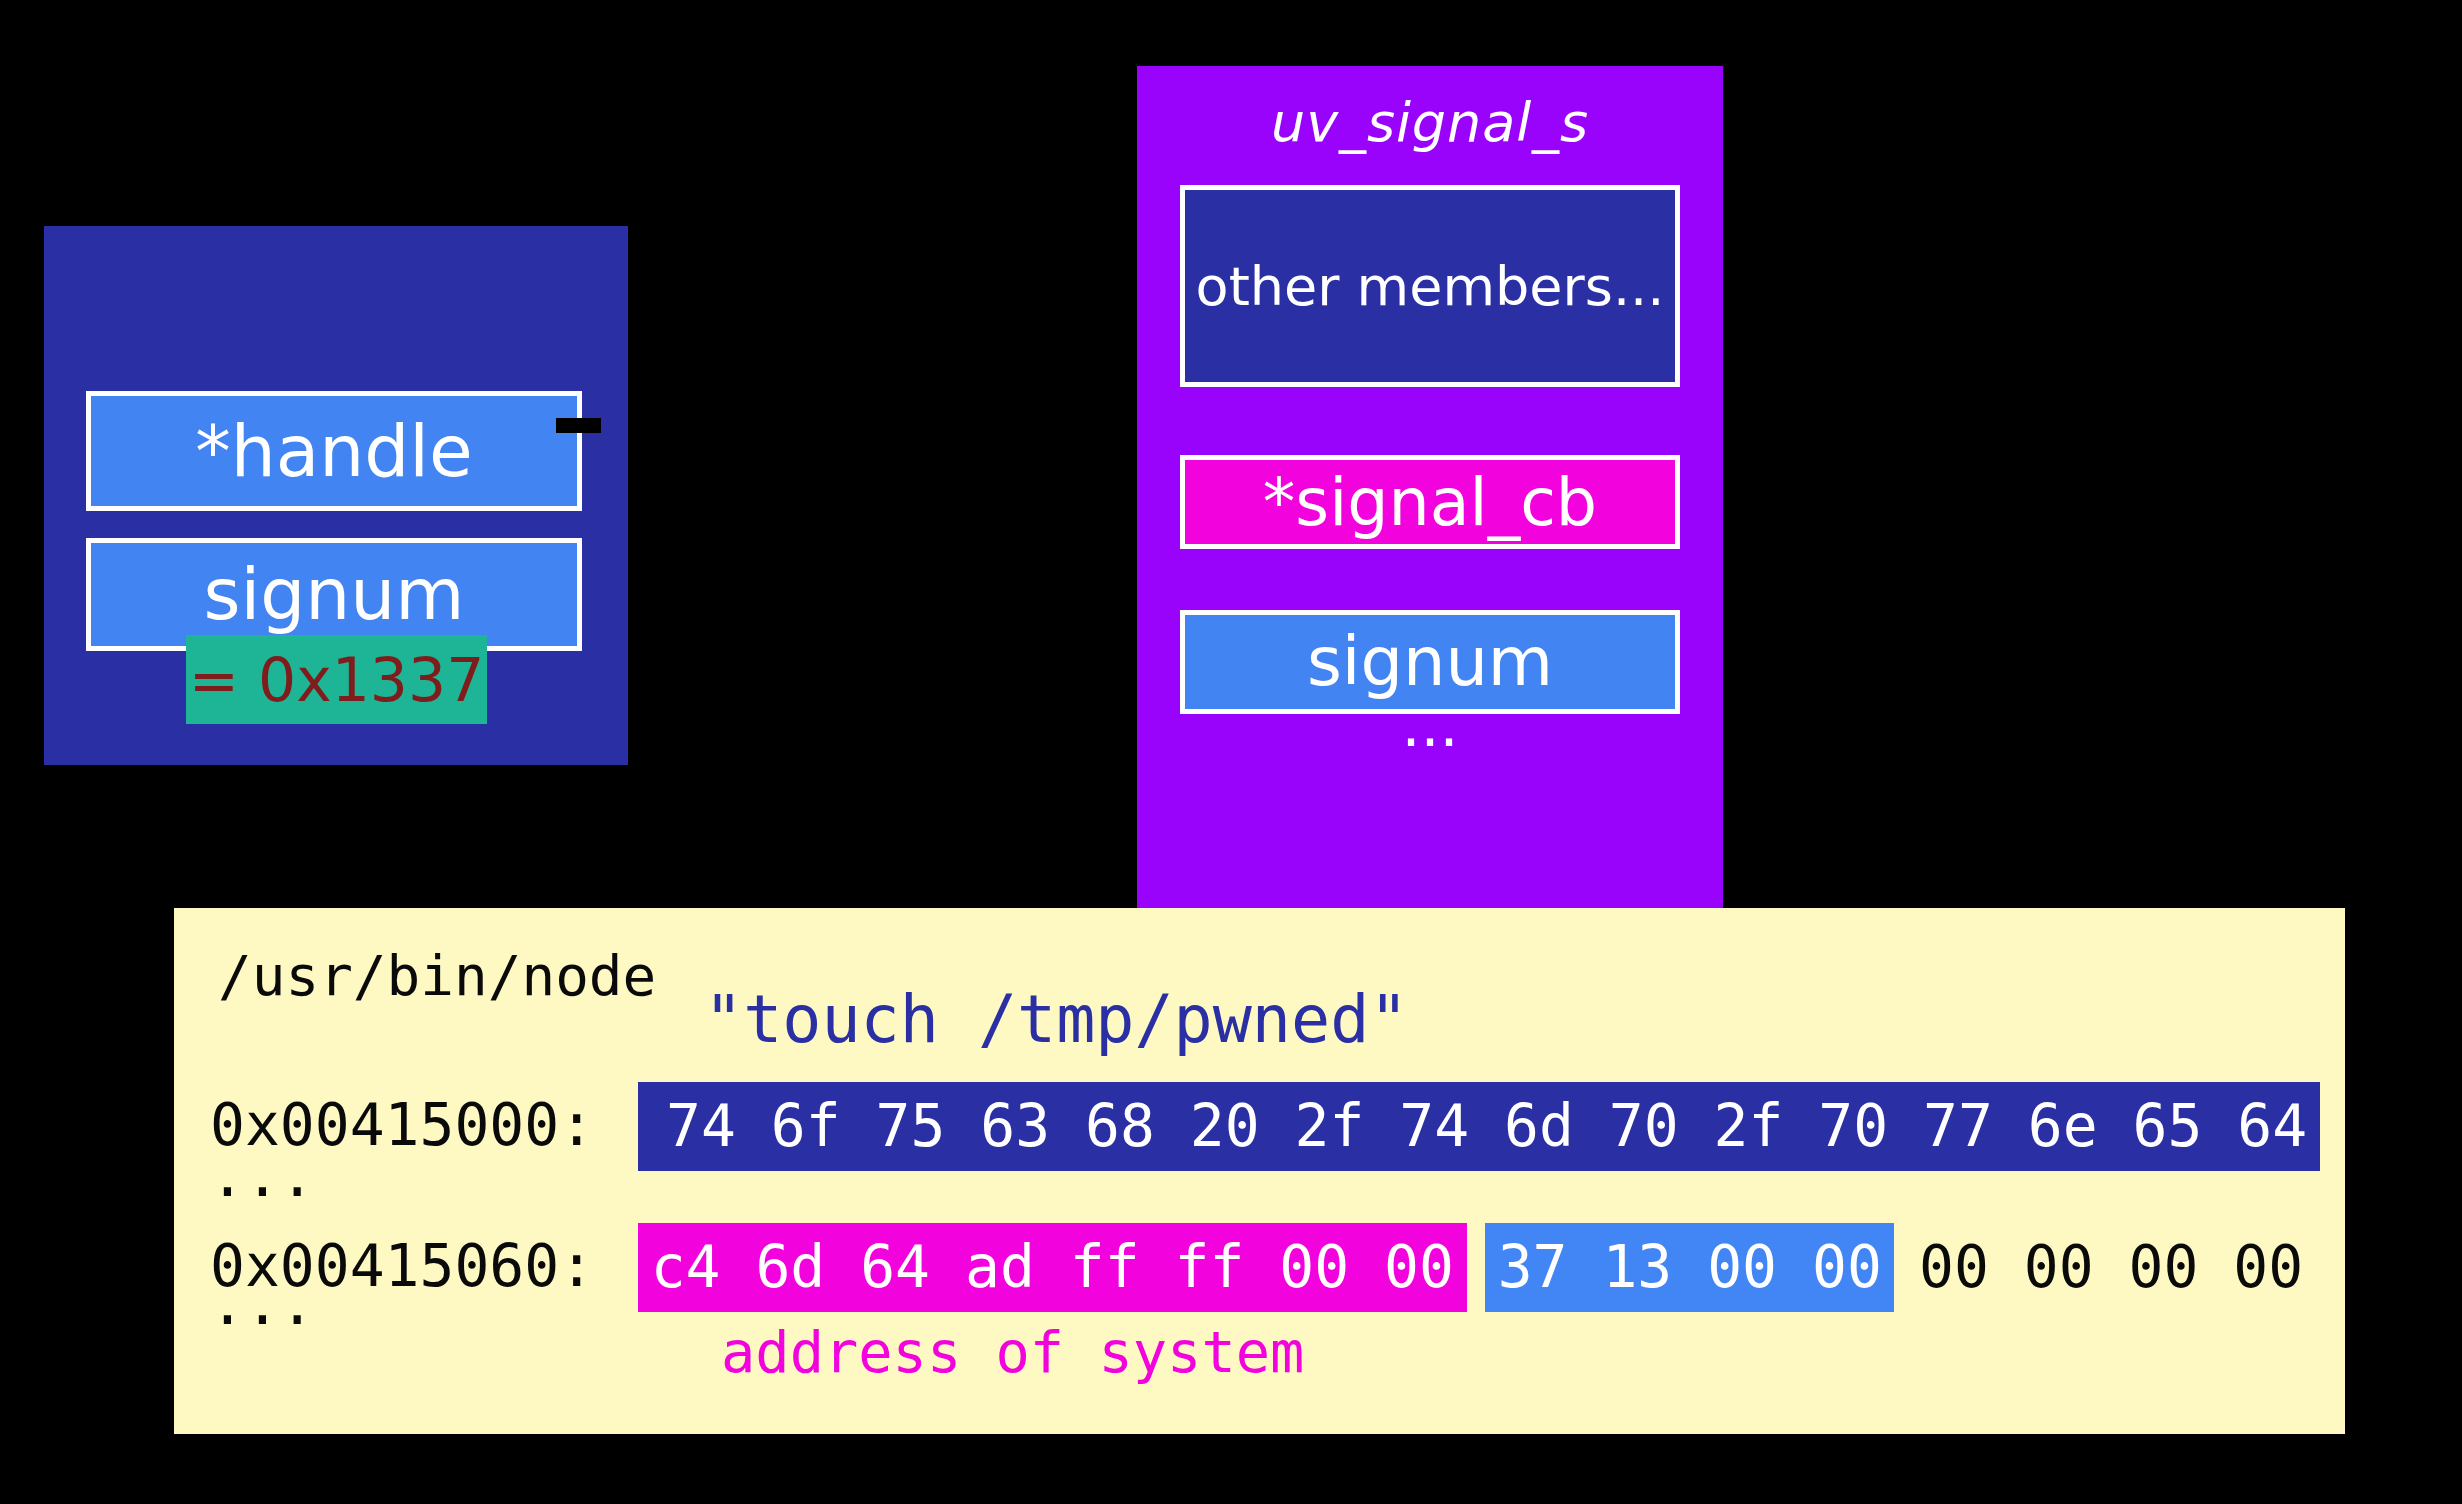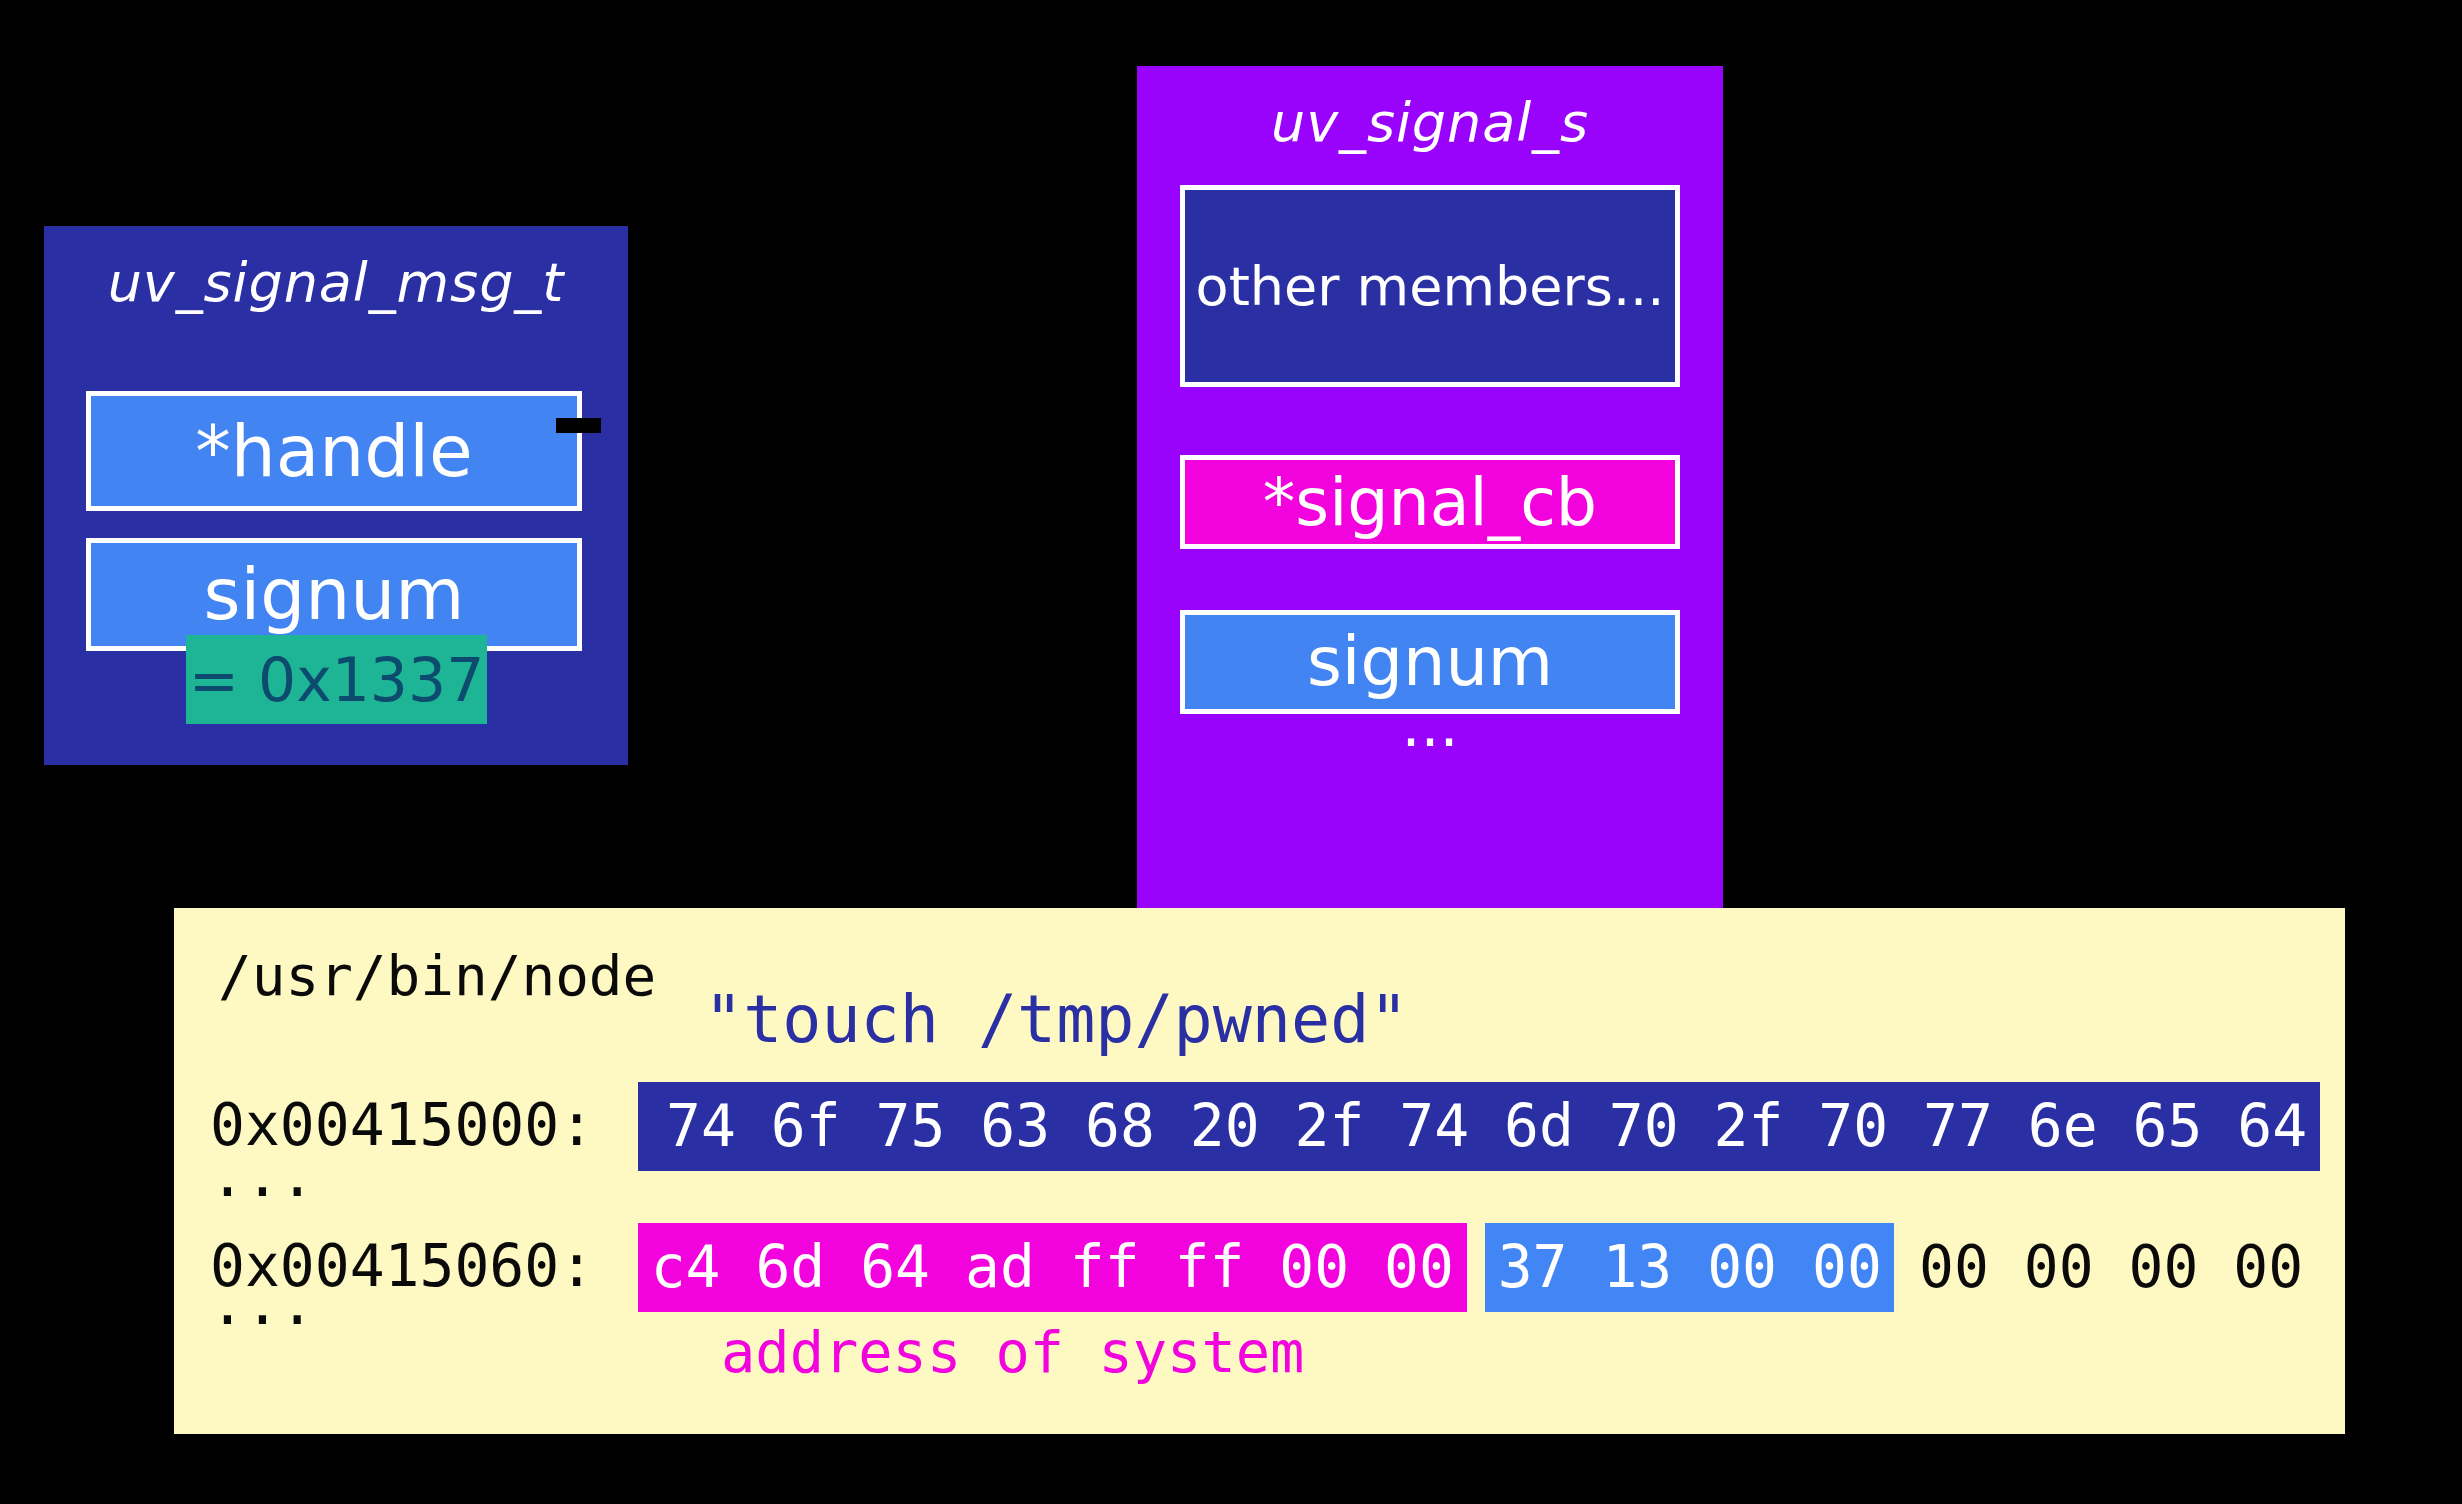--- a/index.html
+++ b/index.html
@@ -45,21 +45,21 @@
   .f-handle  { left: 42px; top: 141px; width: 496px; height: 120px; background: #4285F2; font-size: 71px; margin-top: 24px; }
   .f-signum1 { left: 42px; top: 312px; width: 496px; height: 113px; background: #4285F2; font-size: 71px; }
   .f-members { left: 43px; top: 119px; width: 500px; height: 202px; background: #2B2FA4; font-size: 54px; flex-direction: row; line-height: 67px; }
   .f-sigcb   { left: 43px; top: 389px; width: 500px; height: 94px; background: #F202DC; font-size: 65px; }
   .f-signum2 { left: 43px; top: 544px; width: 500px; height: 104px; background: #4285F2; font-size: 67px; }
 
   .value-badge {
     position: absolute;
     left: 142px; top: 409px; width: 301px; height: 89px;
     background: #1EB496;
-    color: #0c4a6e;
+    color: #7f1d1d;
     font-size: 60px;
     display: flex; align-items: center; justify-content: center;
   }
   .struct-ellipsis {
     position: absolute; left: 0; right: 0; top: 623px;
     text-align: center;
     color: #ffffff;
     font-size: 60px;
     line-height: 72px;
   }
@@ -100,21 +100,20 @@
 
   .caption-system { left: 547px;  top: 409px; font-size: 57px; color: #F202DC; }
   .caption-signum { left: 1374px; top: 409px; font-size: 65px; color: #4285F4; }
 </style>
 </head>
 <body>
 
 <div class="stage">
 
   <div class="panel panel-msg">
-    <div class="struct-title">uv_signal_msg_t</div>
     <div class="field f-handle">
       <span>*handle</span>
     </div>
     <div class="pointer-dash"></div>
     <div class="field f-signum1">
       <span>signum</span>
     </div>
     <div class="value-badge">
       <span>= 0x1337</span>
     </div>

